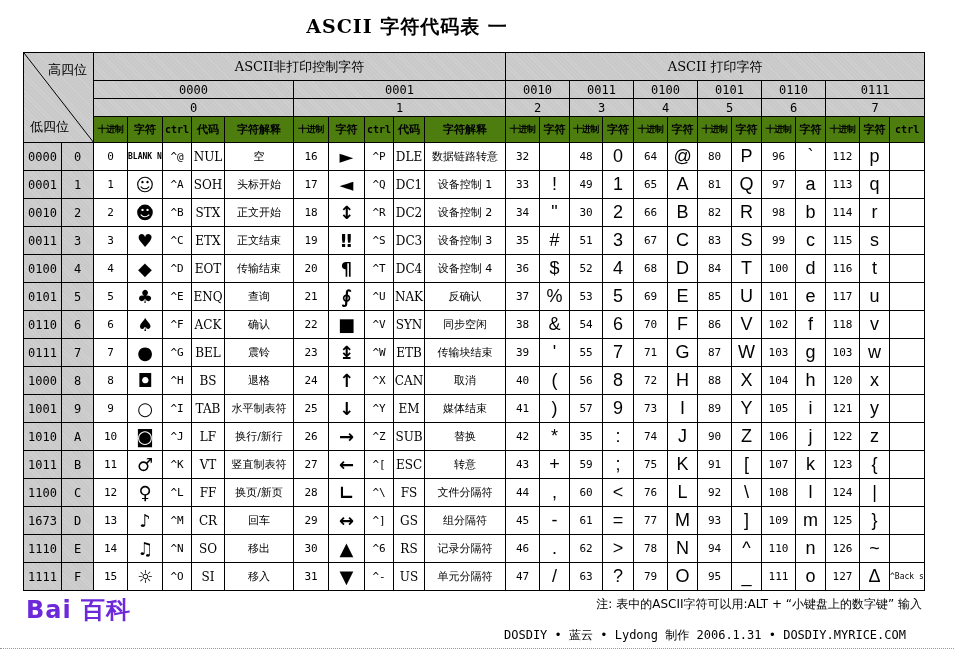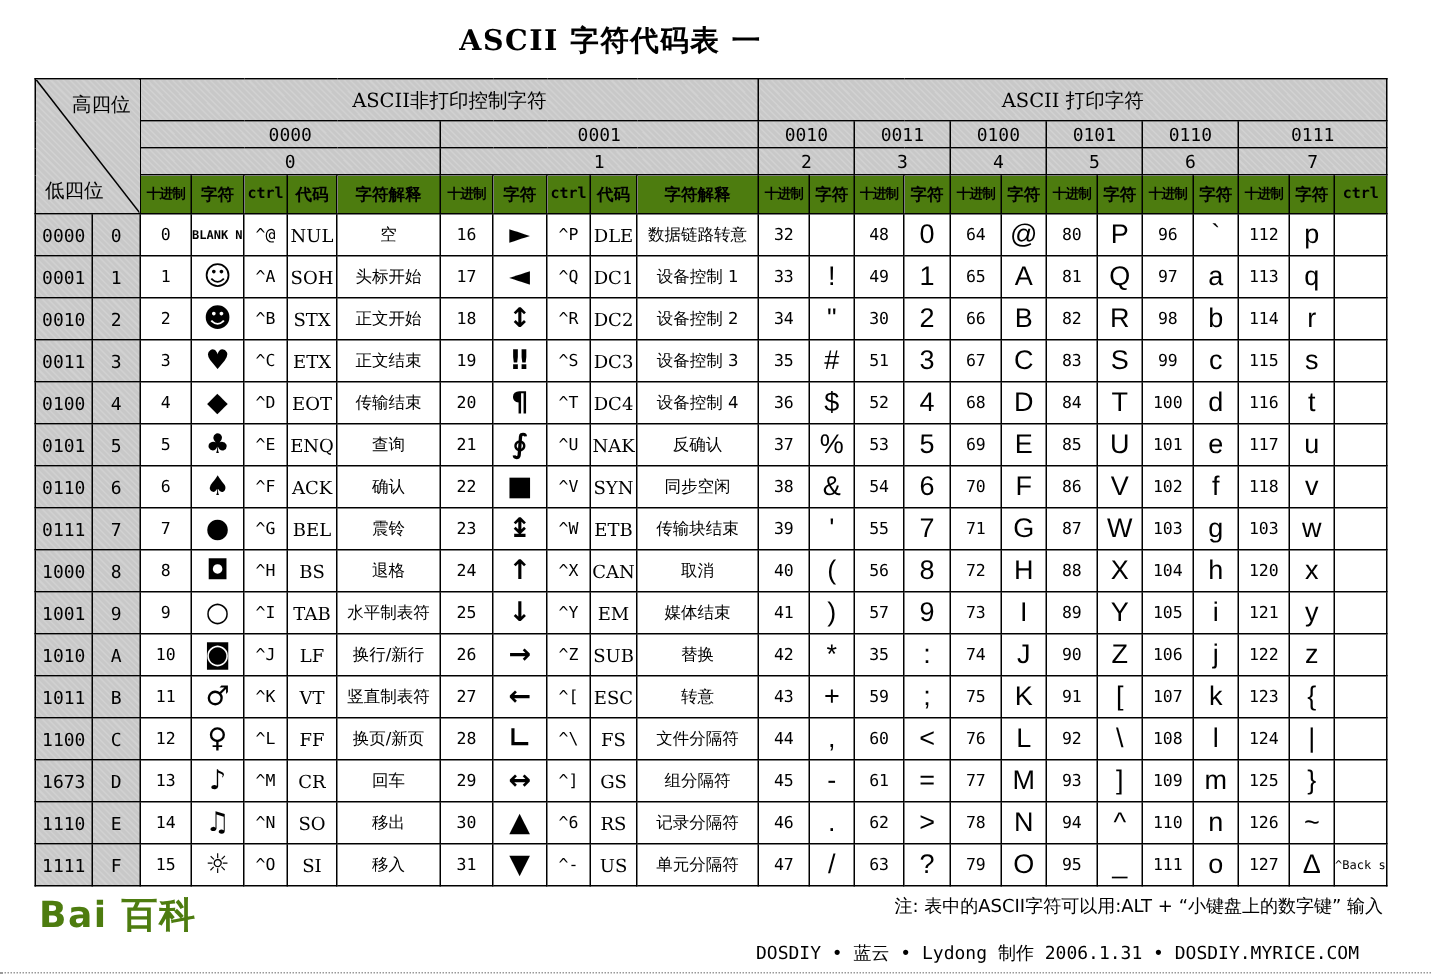--- a/index.html
+++ b/index.html
@@ -28,21 +28,21 @@
   td.sym { font-size: 18px; font-family: "DejaVu Sans", sans-serif; font-weight: bold; }
   td.pchar { font-size: 18px; font-family: "Liberation Sans", sans-serif; }
   td.blank { font-size: 8px; font-weight: bold; line-height: 10px; white-space: normal; font-family: "DejaVu Sans Mono", monospace; }
   td.bksp { font-size: 8px; line-height: 10px; white-space: normal; font-family: "DejaVu Sans Mono", monospace; text-align: left; padding-left: 2px; }
   .corner { position: relative; }
   .corner svg { position: absolute; left: 0; top: 0; }
   .corner .hi { position: absolute; right: 6px; top: 8px; font-size: 13px; font-family: "DejaVu Sans", sans-serif; }
   .corner .lo { position: absolute; left: 6px; bottom: 6px; font-size: 13px; font-family: Liberation Serif, serif; }
   .note { position: absolute; right: 32px; top: 596px; font-size: 12px; font-family: "DejaVu Sans", sans-serif; }
   .credit { position: absolute; right: 48px; top: 627px; font-size: 12px; font-family: "DejaVu Sans Mono", monospace; }
-  .watermark { position: absolute; left: 26px; top: 594px; font-size: 24px; color: #4d7c0f;
+  .watermark { position: absolute; left: 26px; top: 594px; font-size: 24px; color: #6d28d9;
                font-family: "DejaVu Sans", sans-serif; font-weight: bold; letter-spacing: 1px; }
   .dotline { position: absolute; left: 0; right: 0; top: 648px; border-top: 1px dotted #999; }
 </style>
 </head>
 <body>
 
 <div class="title">ASCII 字符代码表 一</div>
 
 <table class="ascii">
   <colgroup>

